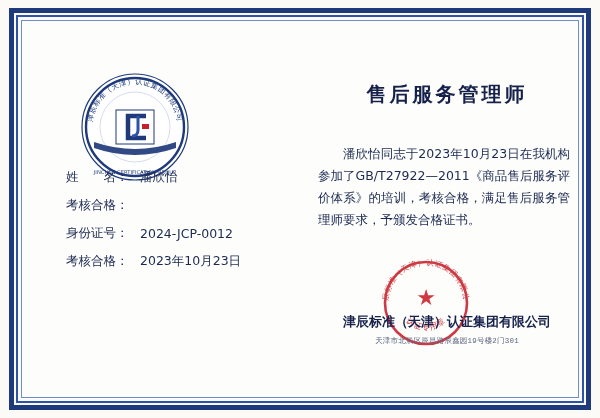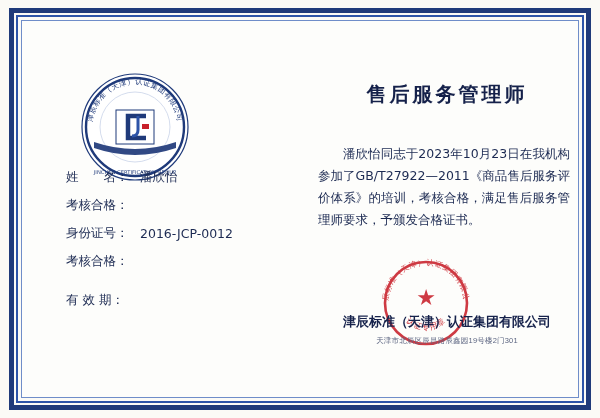--- a/index.html
+++ b/index.html
@@ -135,21 +135,21 @@
     font-size: 13px;
     font-weight: bold;
     color: #16224b;
   }
   .issuer-addr {
     position: absolute;
     left: 300px;
     top: 315px;
     width: 250px;
     text-align: center;
-    font-family: Liberation Sans, sans-serif;
+    font-family: Liberation Mono, monospace;
     font-size: 7.5px;
     color: #5b6480;
     letter-spacing: 0.2px;
   }
 
   
   .seal {
     position: absolute;
     left: 358px;
     top: 236px;
@@ -201,29 +201,29 @@
     <div class="info">
       <div class="info-row">
         <span class="info-label">姓　　名：</span>
         <span class="info-value">潘欣怡</span>
       </div>
       <div class="info-row">
         <span class="info-label">考核合格：</span>
       </div>
       <div class="info-row">
         <span class="info-label">身份证号：</span>
-        <span class="info-value">2016-JCP-0012</span>
+        <span class="info-value">2024-JCP-0012</span>
       </div>
       <div class="info-row">
         <span class="info-label">考核合格：</span>
-      </div>
-      <div class="info-row">
-      </div>
-      <div class="info-row">
-        <span class="info-label">有 效 期：</span>
+        <span class="info-value">2023年10月23日</span>
+      </div>
+      <div class="info-row">
+      </div>
+      <div class="info-row">
       </div>
     </div>
 
     <div class="seal">
       <svg viewBox="0 0 92 92" xmlns="http://www.w3.org/2000/svg">
         <defs>
           <path id="sealArcTop" d="M 8,46 A 38,38 0 0 1 84,46"></path>
           <path id="sealArcBottom" d="M 19,46 A 27,27 0 0 0 73,46"></path>
         </defs>
         <circle cx="46" cy="46" r="41" fill="none" stroke="#c8202a" stroke-width="2.6"></circle>

